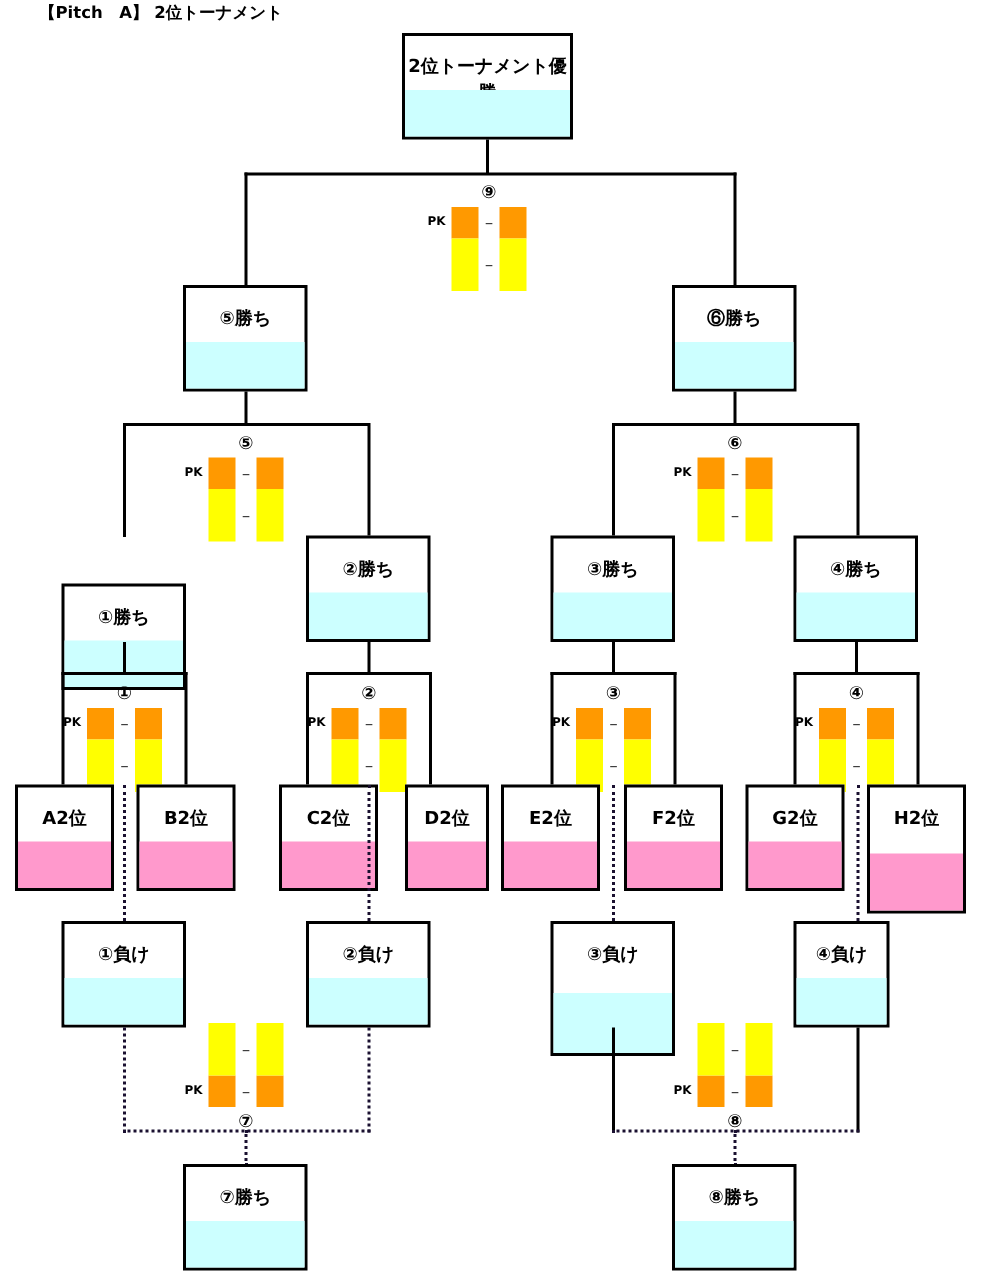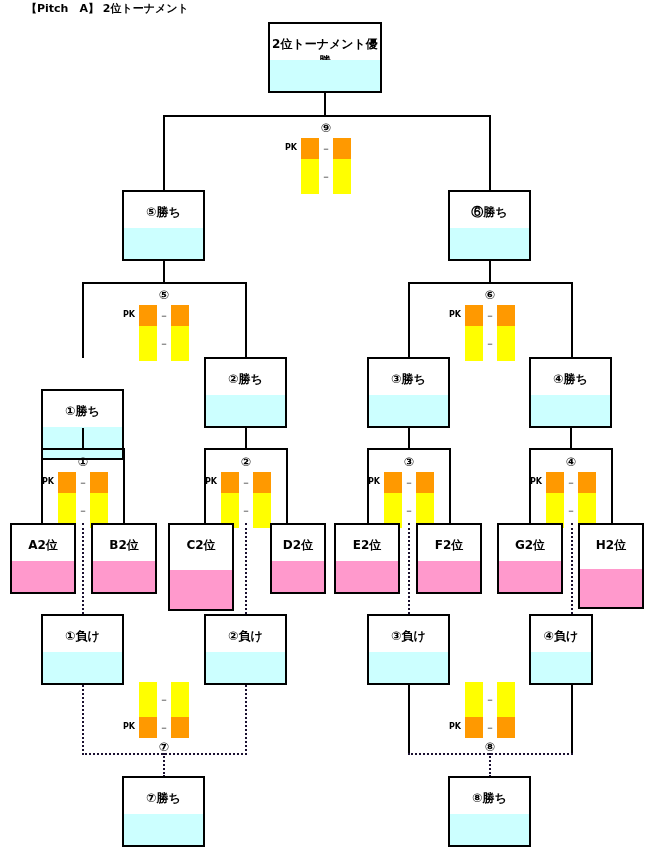--- a/index.html
+++ b/index.html
@@ -139,21 +139,21 @@
     <div class="dash" style="left: 565px; top: 503.5px;">－</div>
     <div class="num" style="left: 556px; top: 455px;">④</div>
     <div class="box" style="left: 10px; top: 523px; width: 66px; height: 71px;">
       <div class="lbl" style="top: 12px;">A2位</div>
       <div class="fill pink" style="height: 46%;"></div>
     </div>
     <div class="box" style="left: 91px; top: 523px; width: 66px; height: 71px;">
       <div class="lbl" style="top: 12px;">B2位</div>
       <div class="fill pink" style="height: 46%;"></div>
     </div>
-    <div class="box" style="left: 168px; top: 523px; width: 66px; height: 88px;">
+    <div class="box" style="left: 186px; top: 523px; width: 66px; height: 71px;">
       <div class="lbl" style="top: 12px;">C2位</div>
       <div class="fill pink" style="height: 46%;"></div>
     </div>
     <div class="box" style="left: 270px; top: 523px; width: 56px; height: 71px;">
       <div class="lbl" style="top: 12px;">D2位</div>
       <div class="fill pink" style="height: 46%;"></div>
     </div>
     <div class="box" style="left: 334px; top: 523px; width: 66px; height: 71px;">
       <div class="lbl" style="top: 12px;">E2位</div>
       <div class="fill pink" style="height: 46%;"></div>
@@ -175,21 +175,21 @@
     <div class="dot" style="left: 408px; top: 523px; height: 91px; border-left-width: 2px;"></div>
     <div class="dot" style="left: 571px; top: 523px; height: 91px; border-left-width: 2px;"></div>
     <div class="box" style="left: 41px; top: 614px; width: 83px; height: 71px;">
       <div class="lbl" style="top: 12px;">①負け</div>
       <div class="fill cyan" style="height: 46%;"></div>
     </div>
     <div class="box" style="left: 204px; top: 614px; width: 83px; height: 71px;">
       <div class="lbl" style="top: 12px;">②負け</div>
       <div class="fill cyan" style="height: 46%;"></div>
     </div>
-    <div class="box" style="left: 367px; top: 614px; width: 83px; height: 71px;">
+    <div class="box" style="left: 367px; top: 614px; width: 83px; height: 90px;">
       <div class="lbl" style="top: 12px;">③負け</div>
       <div class="fill cyan" style="height: 46%;"></div>
     </div>
     <div class="box" style="left: 529px; top: 614px; width: 64px; height: 71px;">
       <div class="lbl" style="top: 12px;">④負け</div>
       <div class="fill cyan" style="height: 46%;"></div>
     </div>
     <div class="dot" style="left: 82px; top: 685px; height: 70px; border-left-width: 2px;"></div>
     <div class="dot" style="left: 245px; top: 685px; height: 70px; border-left-width: 2px;"></div>
     <div class="dot" style="left: 82px; top: 753px; width: 165px; border-top-width: 2px;"></div>

